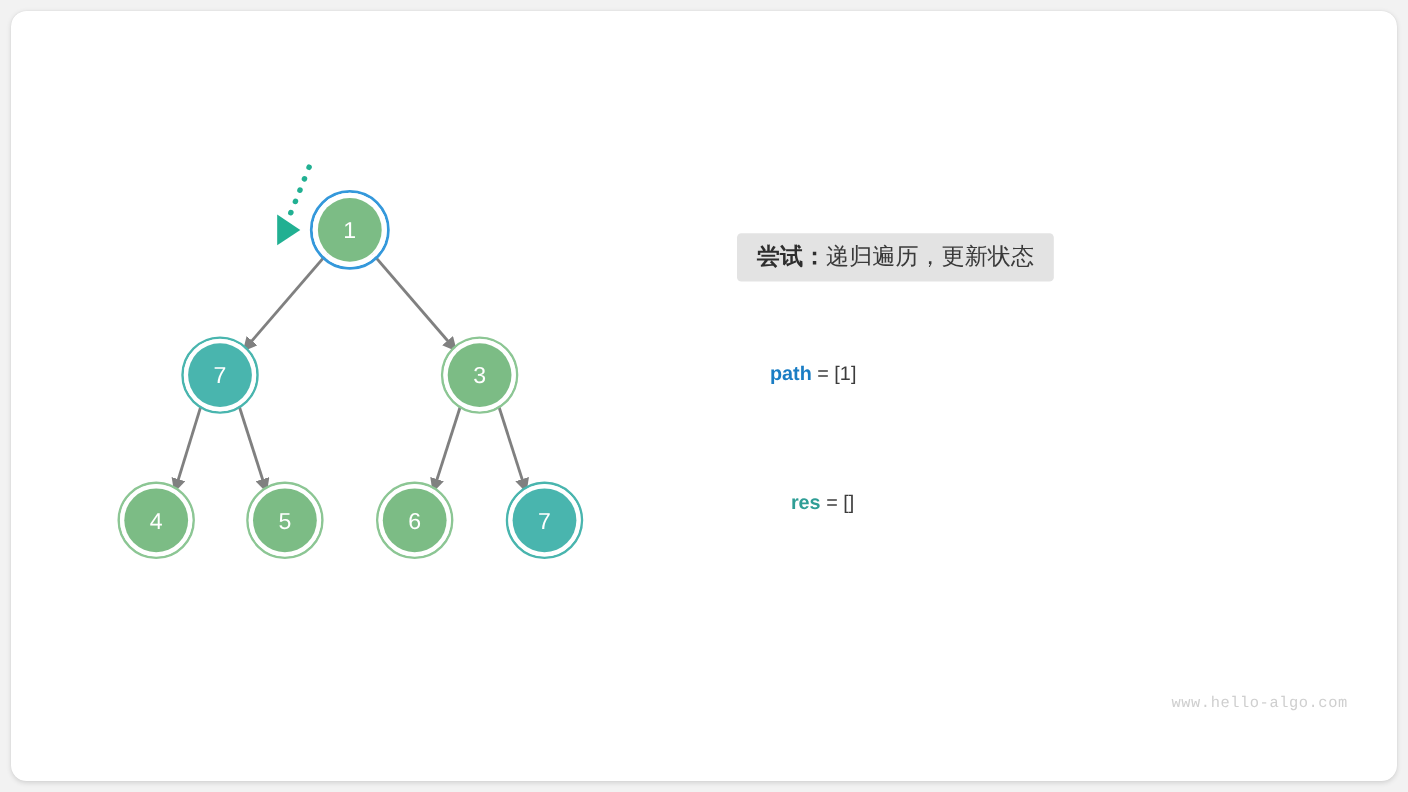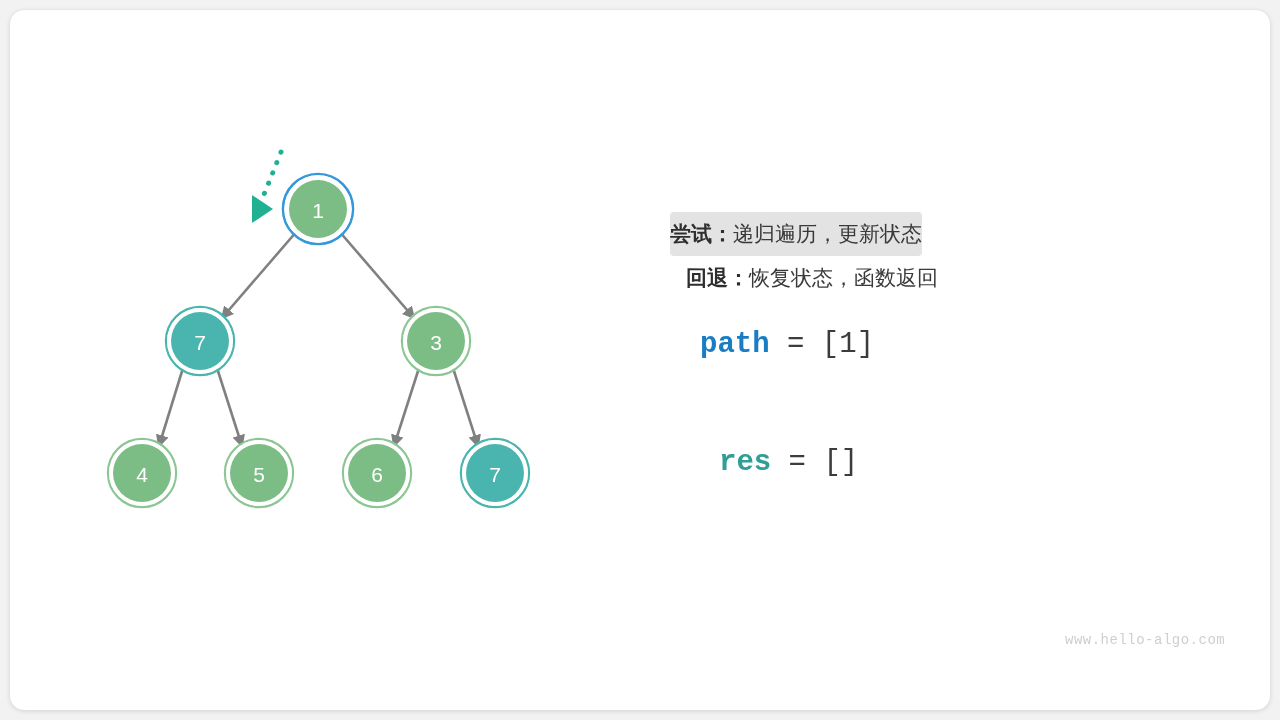--- a/index.html
+++ b/index.html
@@ -48,28 +48,28 @@
     font-size: 21px;
     color: #3a3a3a;
     line-height: 44px;
     white-space: nowrap;
     display: block;
     width: max-content;
   }
   .cn-line.highlight {
     background: #e3e3e3;
     border-radius: 4px;
-    padding: 0 0;
+    padding: 0 18px;
     margin-left: -16px;
   }
   .cn-key { font-weight: bold; color: #2e2e2e; }
 
   .code-line {
-    font-family: Liberation Mono, monospace;
-    font-size: 29px;
+    font-family: Liberation Sans, sans-serif;
+    font-size: 18px;
     color: #3c3c3c;
     white-space: pre;
     line-height: 1;
     text-align: right;
   }
   #path-row { position: absolute; left: 700px; top: 330px; }
   #res-row  { position: absolute; left: 700px; top: 448px; margin-left: 19px; }
   .var-path { color: #1a7dc4; font-weight: bold; }
   .var-res  { color: #2f9e96; font-weight: bold; }
 
@@ -156,21 +156,20 @@
     <g>
       <circle cx="495" cy="473" r="34" fill="none" stroke="#49b5ae" stroke-width="2.4"></circle>
       <circle cx="495" cy="473" r="31.5" fill="none" stroke="#ffffff" stroke-width="3"></circle>
       <circle cx="495" cy="473" r="29" fill="#49b5ae"></circle>
       <text class="node-label" x="495" y="474">7</text>
     </g>
   </svg>
 
   <div id="panel">
     <div class="cn-line highlight"><span class="cn-key">尝试：</span><span>递归遍历，更新状态</span></div>
-    <div class="cn-line"><span class="cn-key">回退：</span><span>恢复状态，函数返回</span></div>
   </div>
 
   <div id="path-row" class="code-line"><span class="var-path">path</span><span> = [1]</span></div>
 
   <div id="res-row" class="code-line"><span class="var-res">res</span><span> = []</span></div>
 
   <div id="watermark">www.hello-algo.com</div>
 
 </div>
 

